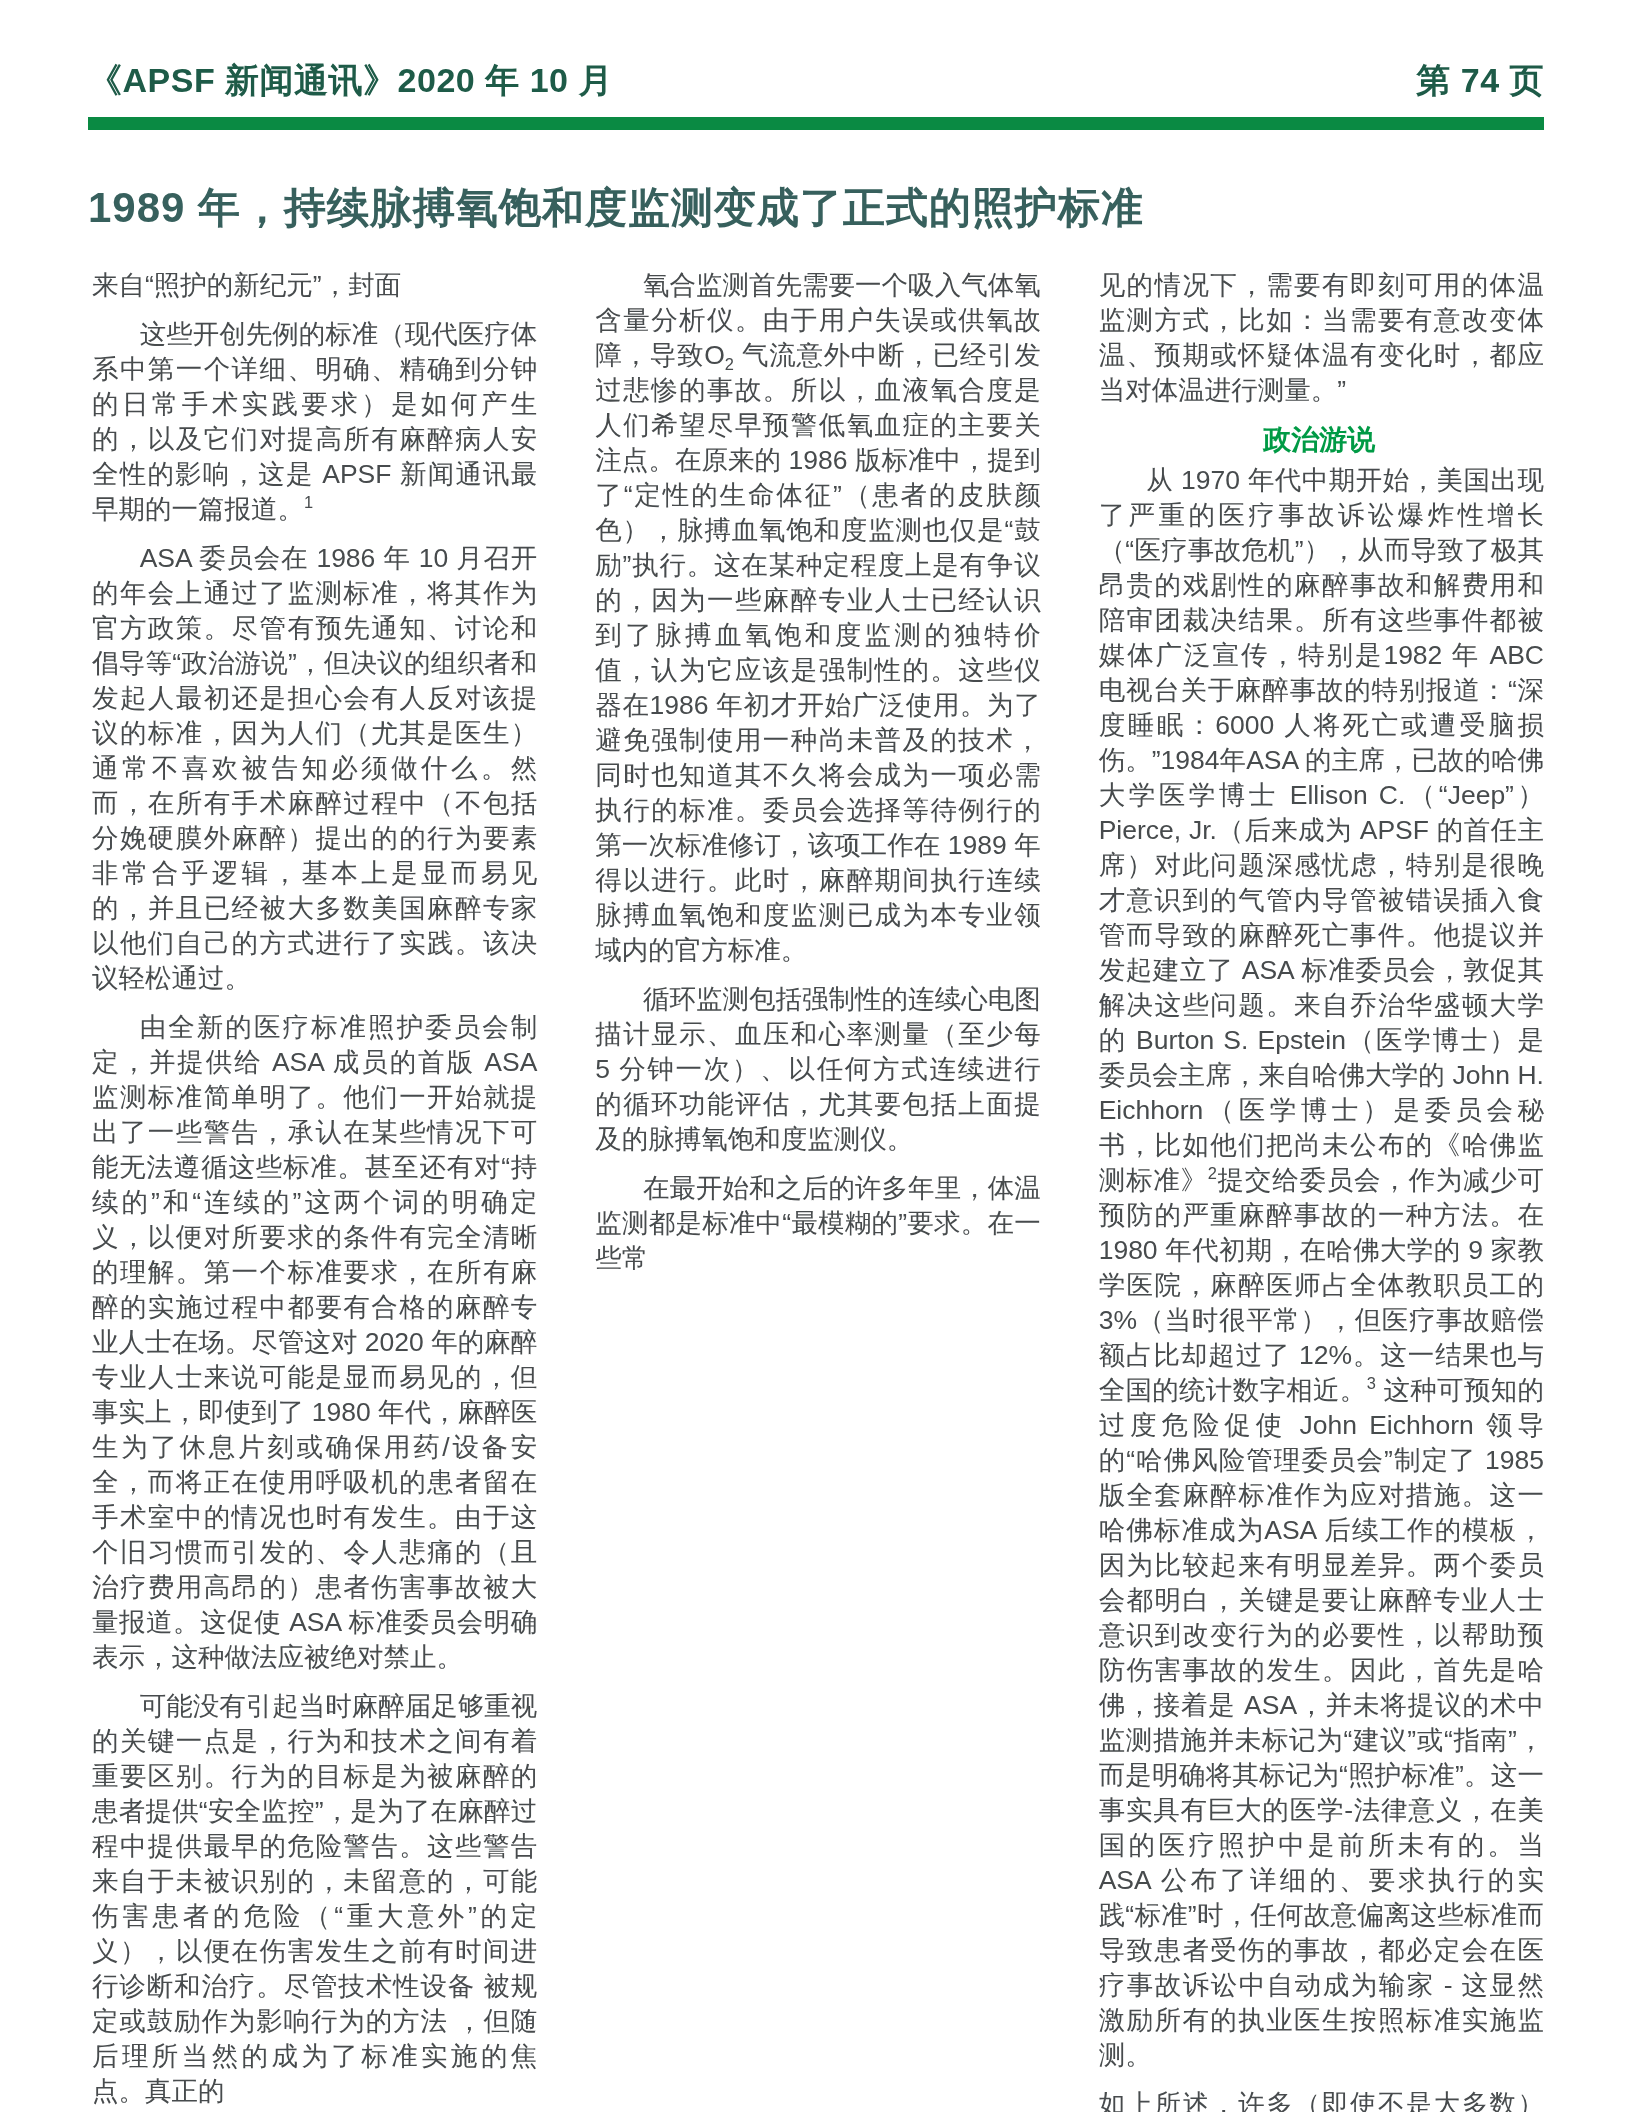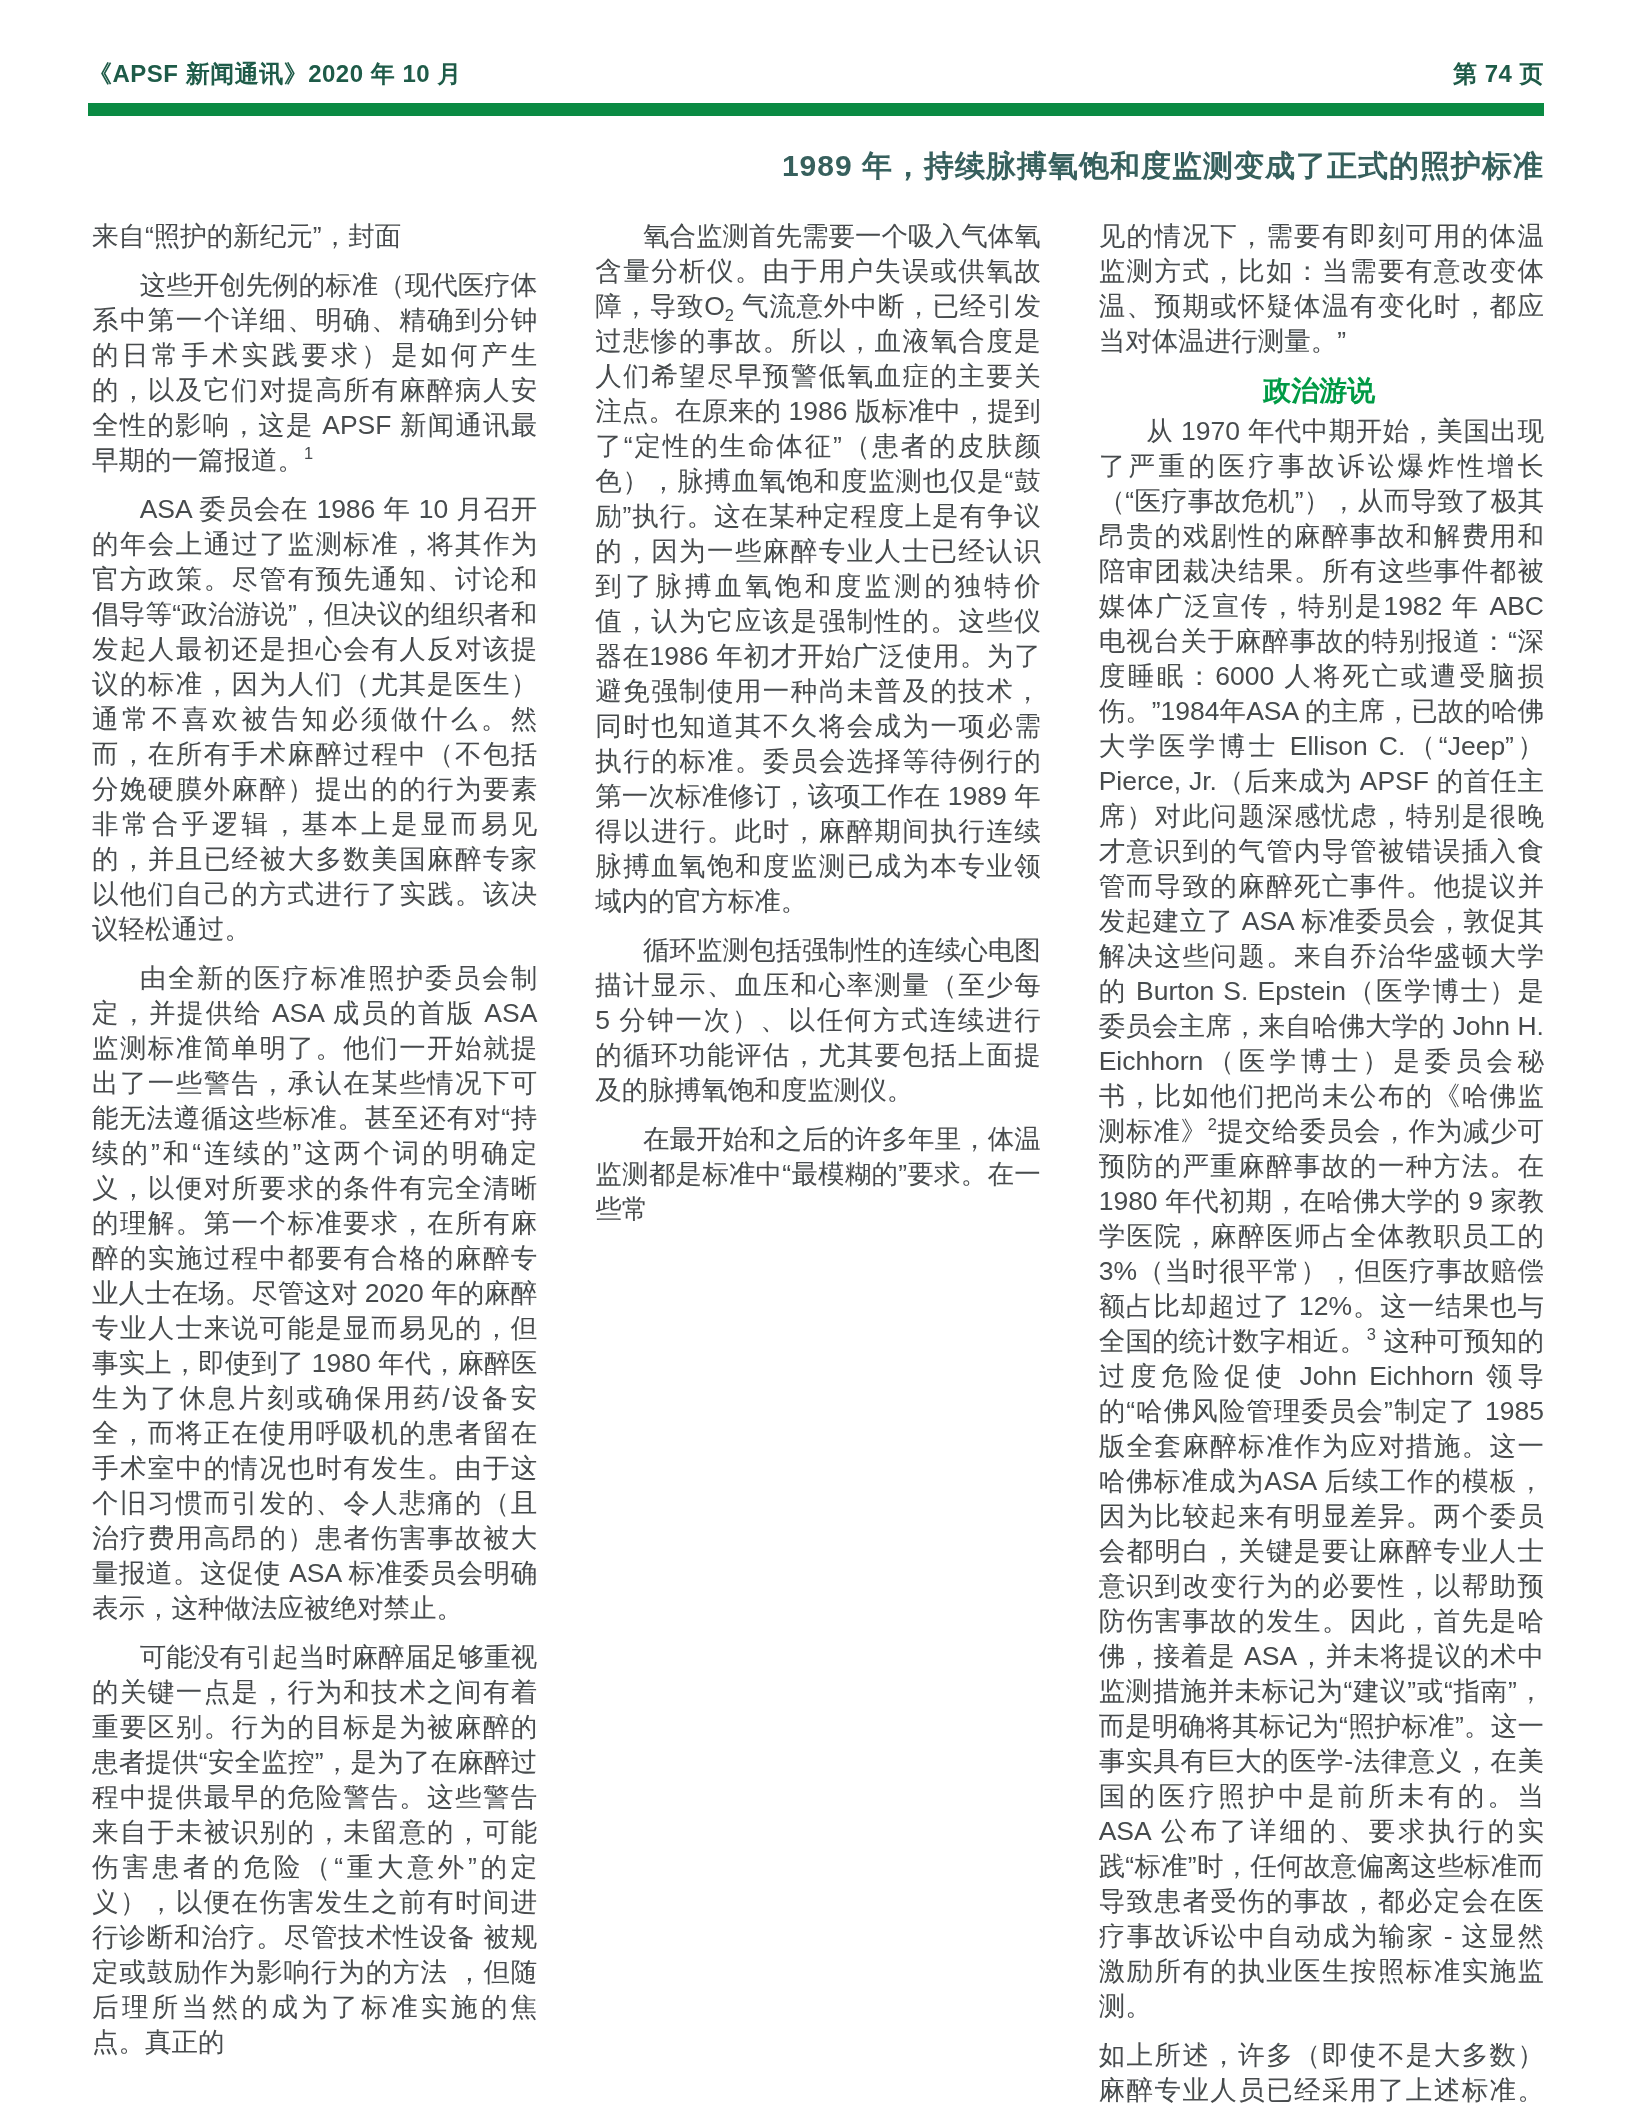--- a/index.html
+++ b/index.html
@@ -21,32 +21,32 @@
     width:1632px;
     min-height:2112px;
     padding:58px 88px 60px 88px;
   }
   .header-row{
     display:flex;
     justify-content:space-between;
     align-items:flex-end;
     color:var(--masthead-green);
     font-weight:bold;
-    font-size:24px;
+    font-size:34px;
     letter-spacing:0.5px;
   }
   .green-bar{
     height:13px;
     background:var(--rule-green);
     margin-top:13px;
   }
   .article-title{
-    margin:30px 0 0 0;
-    text-align:right;
-    font-size:30px;
+    margin:50px 0 0 0;
+    text-align:left;
+    font-size:42px;
     font-weight:bold;
     color:var(--title-green);
     letter-spacing:1px;
   }
   .columns{
     display:flex;
     gap:54px;
     margin-top:32px;
   }
   .col{

